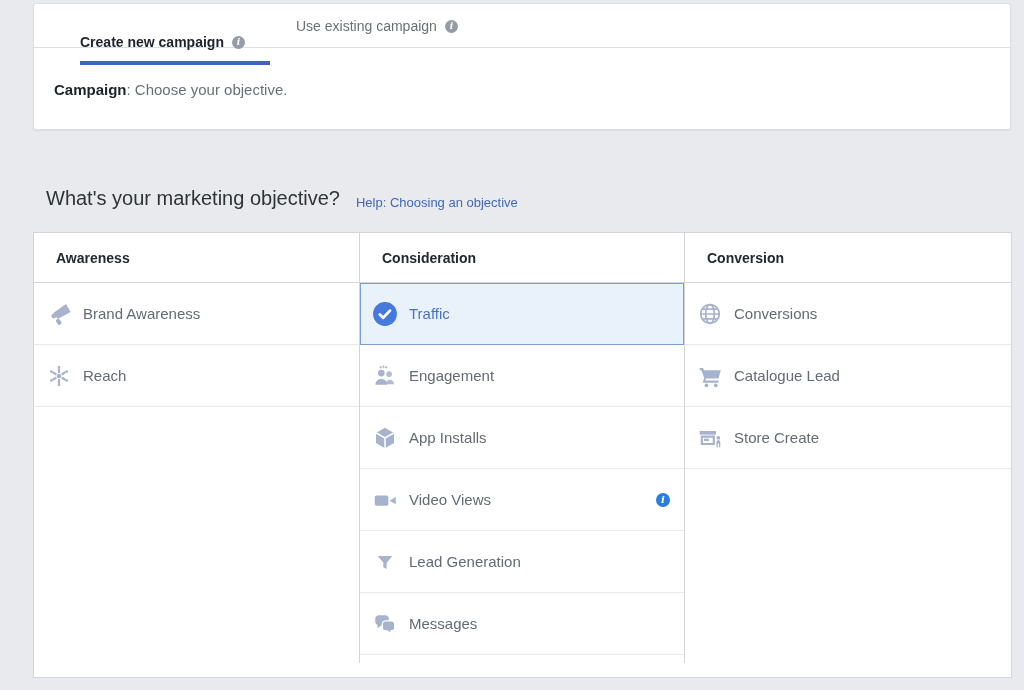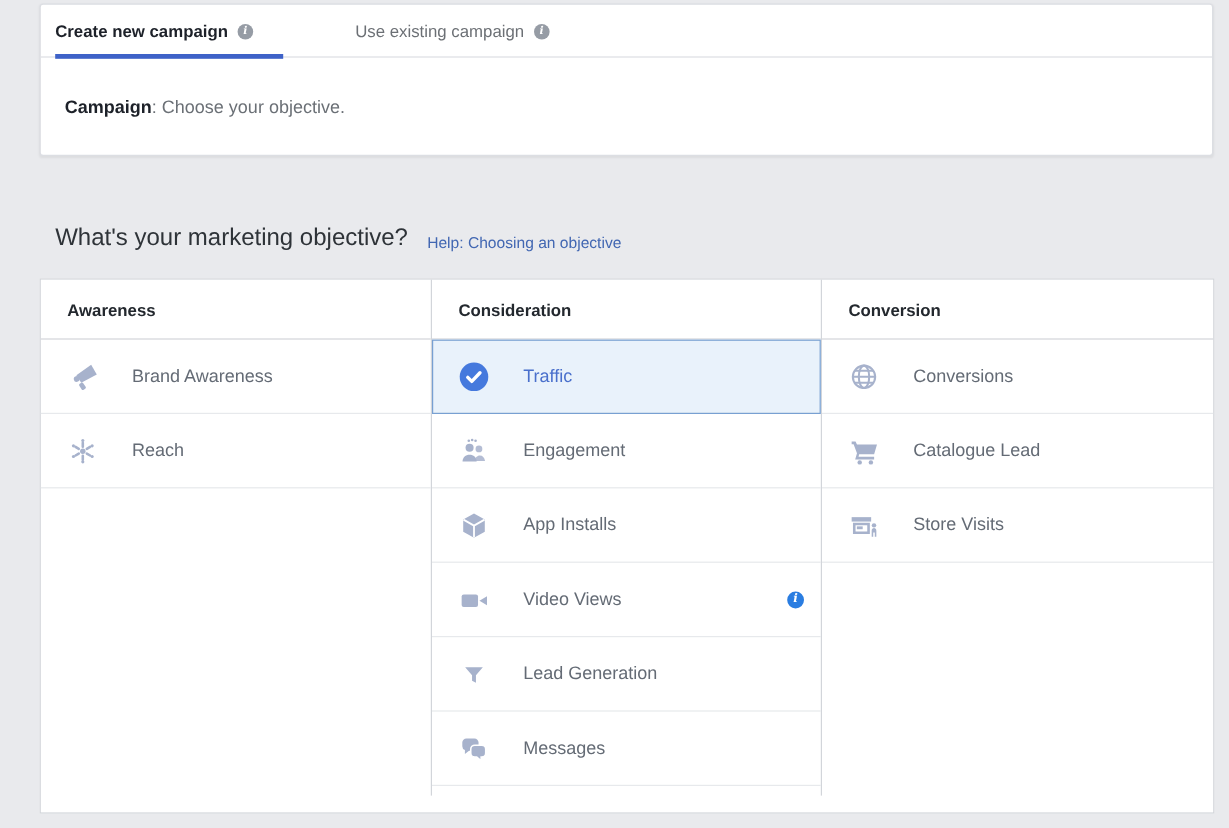--- a/index.html
+++ b/index.html
@@ -9,21 +9,21 @@
     background:#e9eaed; font-family:"Liberation Sans", sans-serif;
   }
   
   .top-card {
     position:absolute; left:33px; top:3px; width:978px; height:127px;
     background:#fff; border:1px solid #dcdee3; border-radius:3px;
     box-shadow:0 1px 2px rgba(0,0,0,.06);
   }
   .tabs-row { position:relative; height:44px; border-bottom:1px solid #dcdee3; }
   .tab { position:absolute; top:0; height:44px; display:flex; align-items:center; gap:8px; cursor:pointer; }
-  .tab-create { left:12px; }
+  .tab-create { left:46px;margin-top:16px; }
   .tab-existing { left:262px; }
   .tab-label-active { font-size:14px; font-weight:bold; color:#1d2129; }
   .tab-label-inactive { font-size:14px; color:#6c7075; }
   .tab-underline {
     position:absolute; left:0; bottom:-1px; width:190px; height:4px;
     background:var(--accent_blue, #3e62c8);
   }
   .info-badge {
     width:13px; height:13px; border-radius:50%; background:#969ca5;
     color:#fff; font-size:9px; font-weight:bold; font-family:"DejaVu Serif", serif; font-style:italic;
@@ -57,21 +57,21 @@
   .col-mid { width:325px; }
   .col-last { flex:1; }
   .col-border { border-right:1px solid #d2d5da; }
   .col-header {
     height:50px; border-bottom:1px solid #d2d5da;
     display:flex; align-items:center; padding-left:22px;
     font-size:14px; font-weight:bold; color:#23282e;
   }
   .cell {
     height:62px; border-bottom:1px solid #e7e9ec;
-    display:flex; align-items:center; padding-left:22px; gap:28px; cursor:pointer;
+    display:flex; align-items:center; padding-left:12px; gap:11px; cursor:pointer;
   }
   .obj-icon { width:26px; height:26px; flex:0 0 26px; display:flex; align-items:center; justify-content:center; }
   .obj-icon svg { display:block; }
   .obj-label { font-size:15px; color:#646b75; }
   .cell.selected {
     background:var(--selected_bg, #e9f2fb);
     outline:1px solid var(--selected_border, #78a0d2); outline-offset:-1px;
   }
   .cell.selected .obj-label { color:var(--selected_text, #4a70cc); }
   .info-blue {
@@ -234,19 +234,19 @@
             <svg width="26" height="26" viewBox="0 0 24 24">
               <g fill="#a7b2cc">
                 <rect x="2.5" y="5.5" width="15" height="3.4"></rect>
                 <path d="M3.5 9.8h13v8.7h-13zM5.5 11.8v4.7h9v-4.7z" fill-rule="evenodd"></path>
                 <rect x="6.5" y="12.6" width="4.5" height="2.2"></rect>
                 <circle cx="19.7" cy="11.8" r="1.7"></circle>
                 <path d="M17.9 20.5v-4.6c0-1.1.8-2 1.8-2s1.8.9 1.8 2v4.6h-1.2v-3.2h-1.2v3.2z"></path>
               </g>
             </svg>
           </span>
-          <span class="obj-label">Store Visits</span>
+          <span class="obj-label">Store Create</span>
         </div>
       </div>
 
     </div>
   </section>
 </div>
 
 </body></html>

